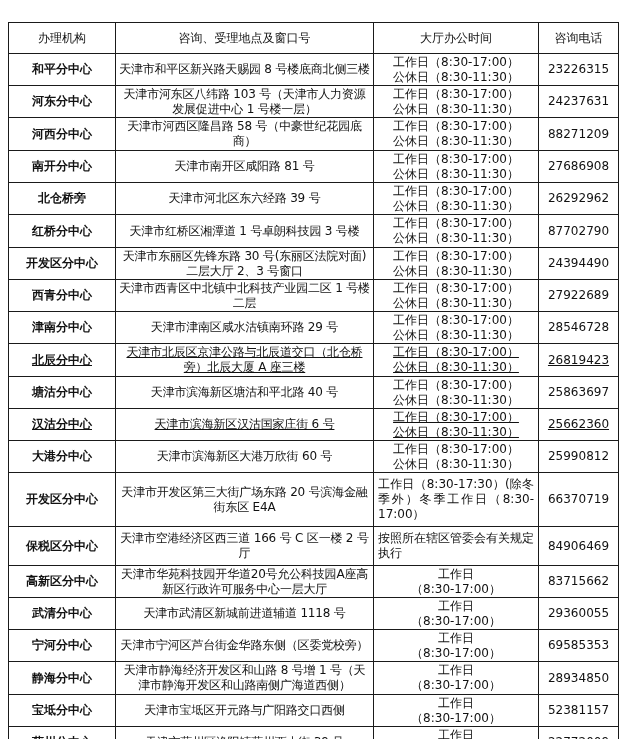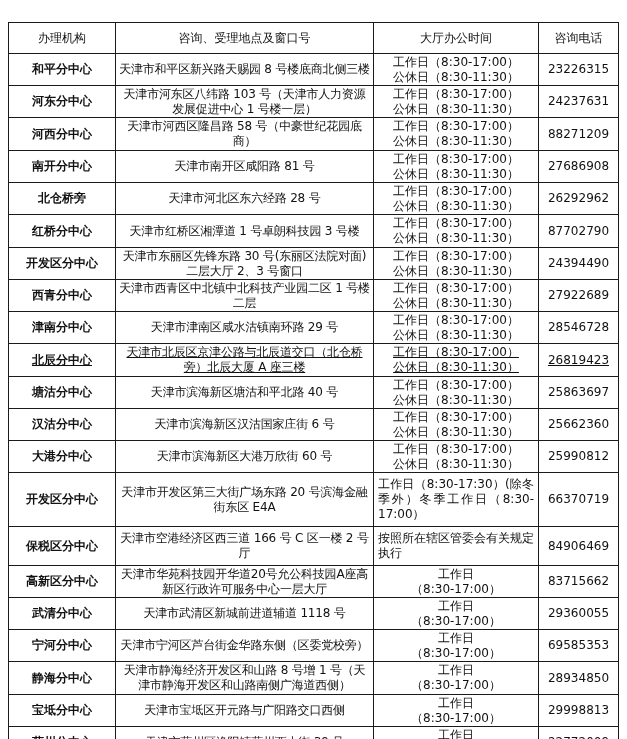--- a/index.html
+++ b/index.html
@@ -78,21 +78,21 @@
         <td class="org">南开分中心</td>
         <td class="addr">天津市南开区咸阳路 81 号</td>
         <td class="hours">
           <span class="line">工作日（8:30-17:00）</span>
           <span class="line">公休日（8:30-11:30）</span>
         </td>
         <td class="phone">27686908</td>
       </tr>
       <tr style="height: 32px;">
         <td class="org">北仓桥旁</td>
-        <td class="addr">天津市河北区东六经路 28 号</td>
+        <td class="addr">天津市河北区东六经路 39 号</td>
         <td class="hours">
           <span class="line">工作日（8:30-17:00）</span>
           <span class="line">公休日（8:30-11:30）</span>
         </td>
         <td class="phone">26292962</td>
       </tr>
       <tr style="height: 33px;">
         <td class="org">红桥分中心</td>
         <td class="addr">天津市红桥区湘潭道 1 号卓朗科技园 3 号楼</td>
         <td class="hours">
@@ -139,21 +139,21 @@
       </tr>
       <tr style="height: 32px;">
         <td class="org">塘沽分中心</td>
         <td class="addr">天津市滨海新区塘沽和平北路 40 号</td>
         <td class="hours">
           <span class="line">工作日（8:30-17:00）</span>
           <span class="line">公休日（8:30-11:30）</span>
         </td>
         <td class="phone">25863697</td>
       </tr>
-      <tr style="height: 32px;">
+      <tr style="height: 32px; text-decoration: underline;">
         <td class="org">汉沽分中心</td>
         <td class="addr">天津市滨海新区汉沽国家庄街 6 号</td>
         <td class="hours">
           <span class="line">工作日（8:30-17:00）</span>
           <span class="line">公休日（8:30-11:30）</span>
         </td>
         <td class="phone">25662360</td>
       </tr>
       <tr style="height: 32px;">
         <td class="org">大港分中心</td>
@@ -212,21 +212,21 @@
         </td>
         <td class="phone">28934850</td>
       </tr>
       <tr style="height: 32px;">
         <td class="org">宝坻分中心</td>
         <td class="addr">天津市宝坻区开元路与广阳路交口西侧</td>
         <td class="hours">
           <span class="line">工作日</span>
           <span class="line">（8:30-17:00）</span>
         </td>
-        <td class="phone">29998813</td>
+        <td class="phone">52381157</td>
       </tr>
       <tr style="height: 32px; margin-top: 24px;">
         <td class="org">蓟州分中心</td>
         <td class="addr">天津市蓟州区渔阳镇蓟州西大街 39 号</td>
         <td class="hours">
           <span class="line">工作日</span>
           <span class="line">（8:30-17:00）</span>
         </td>
         <td class="phone">22772009</td>
       </tr>

